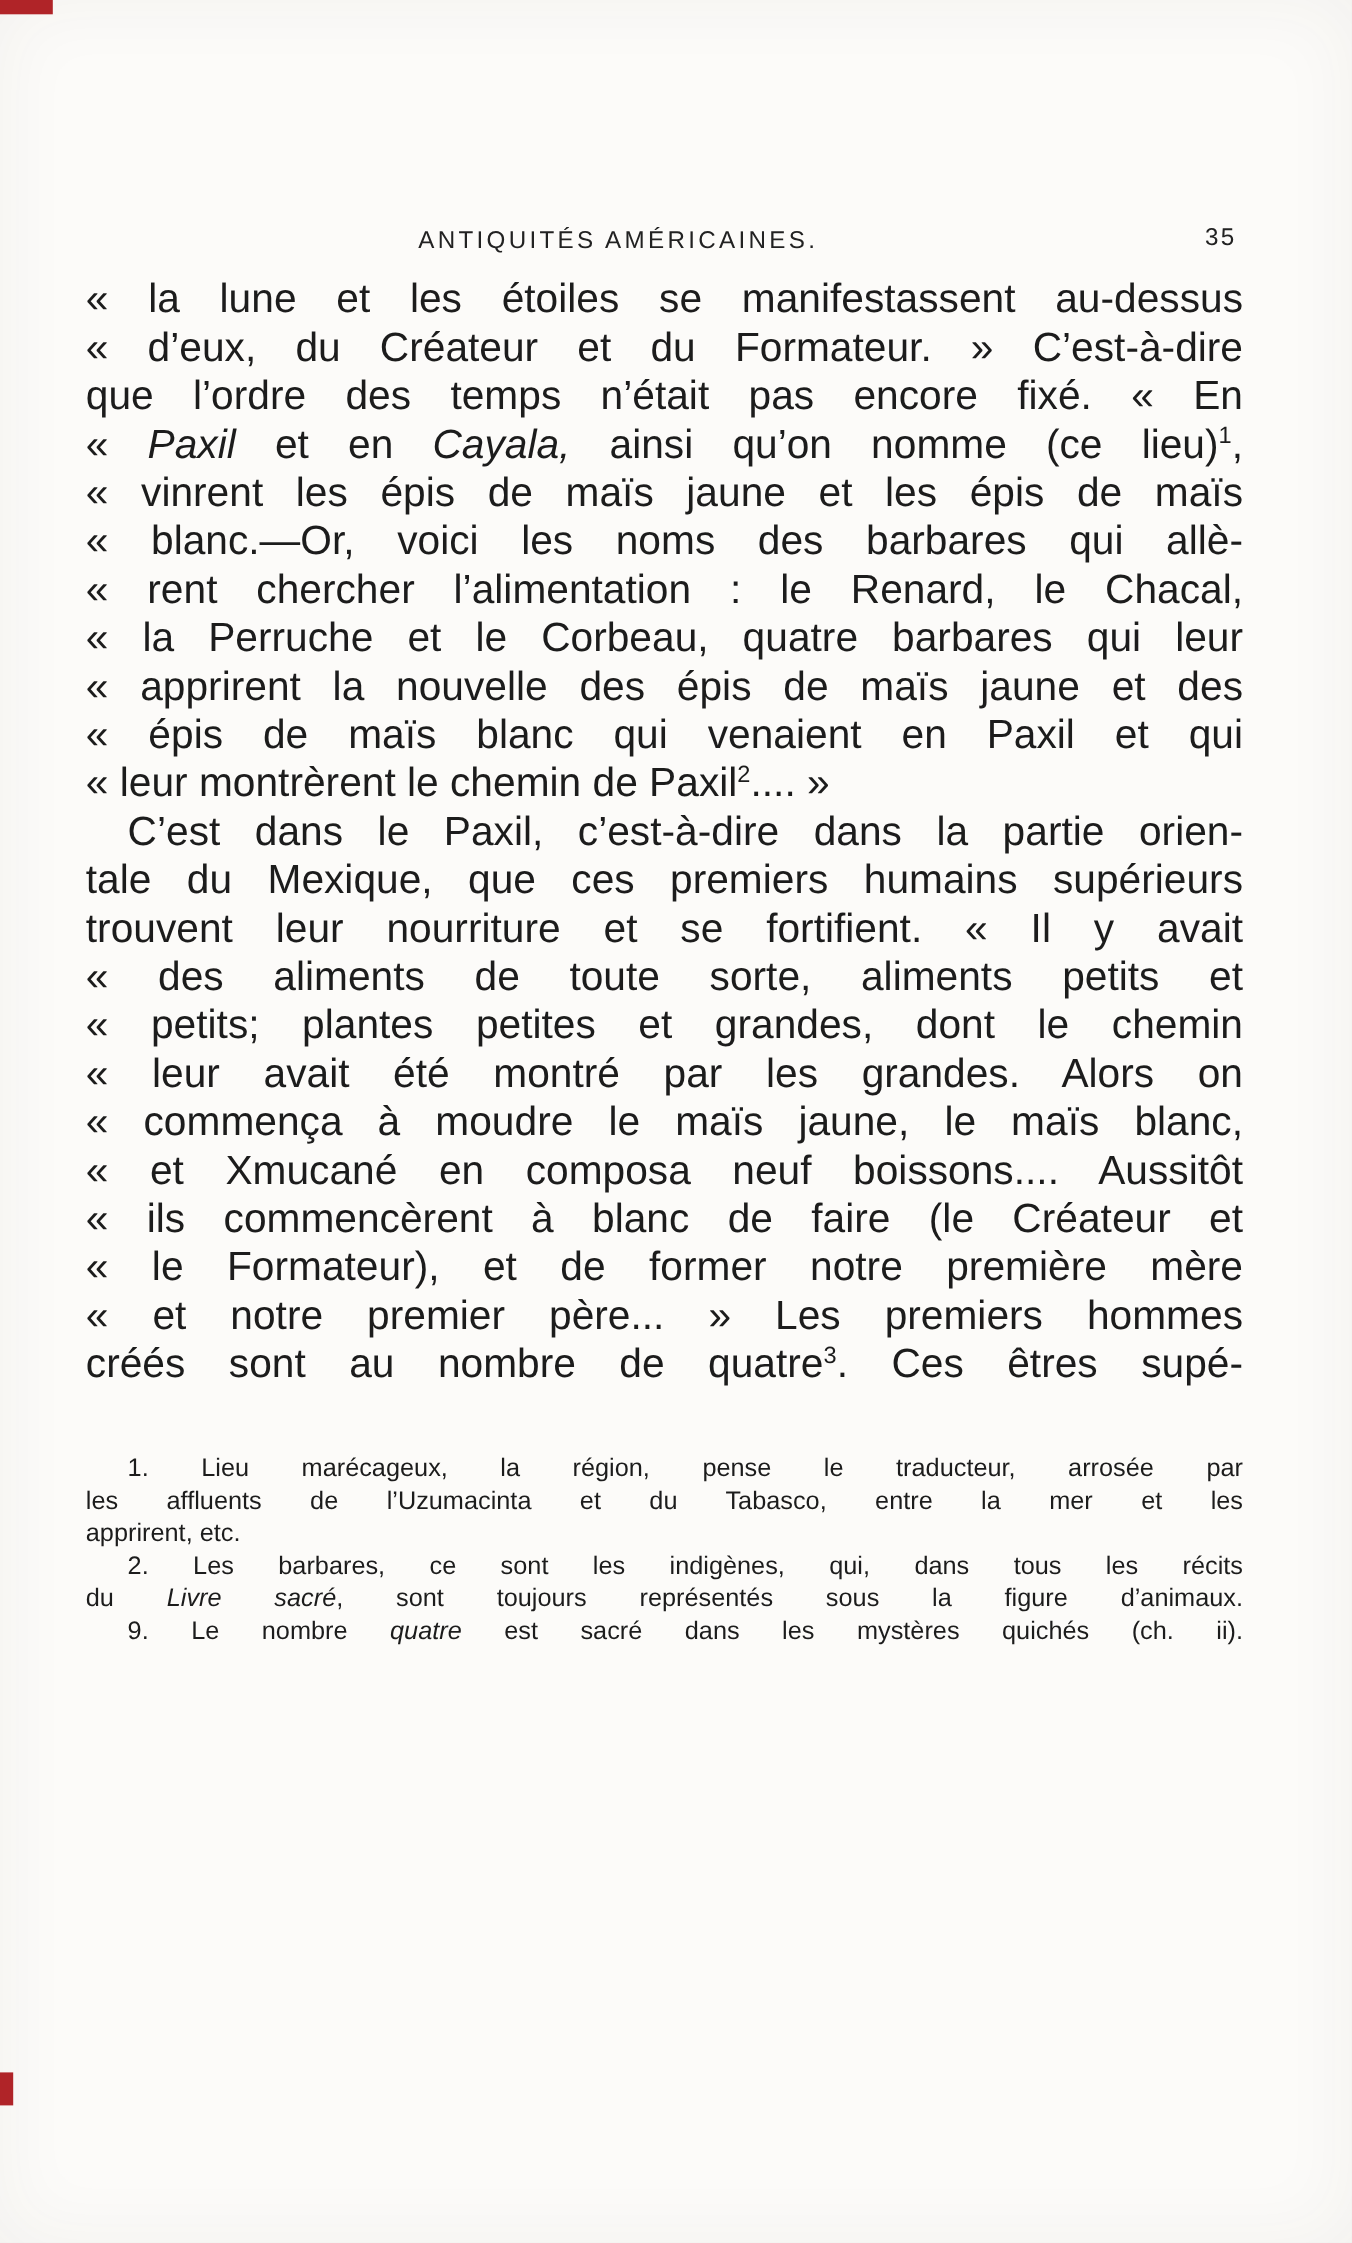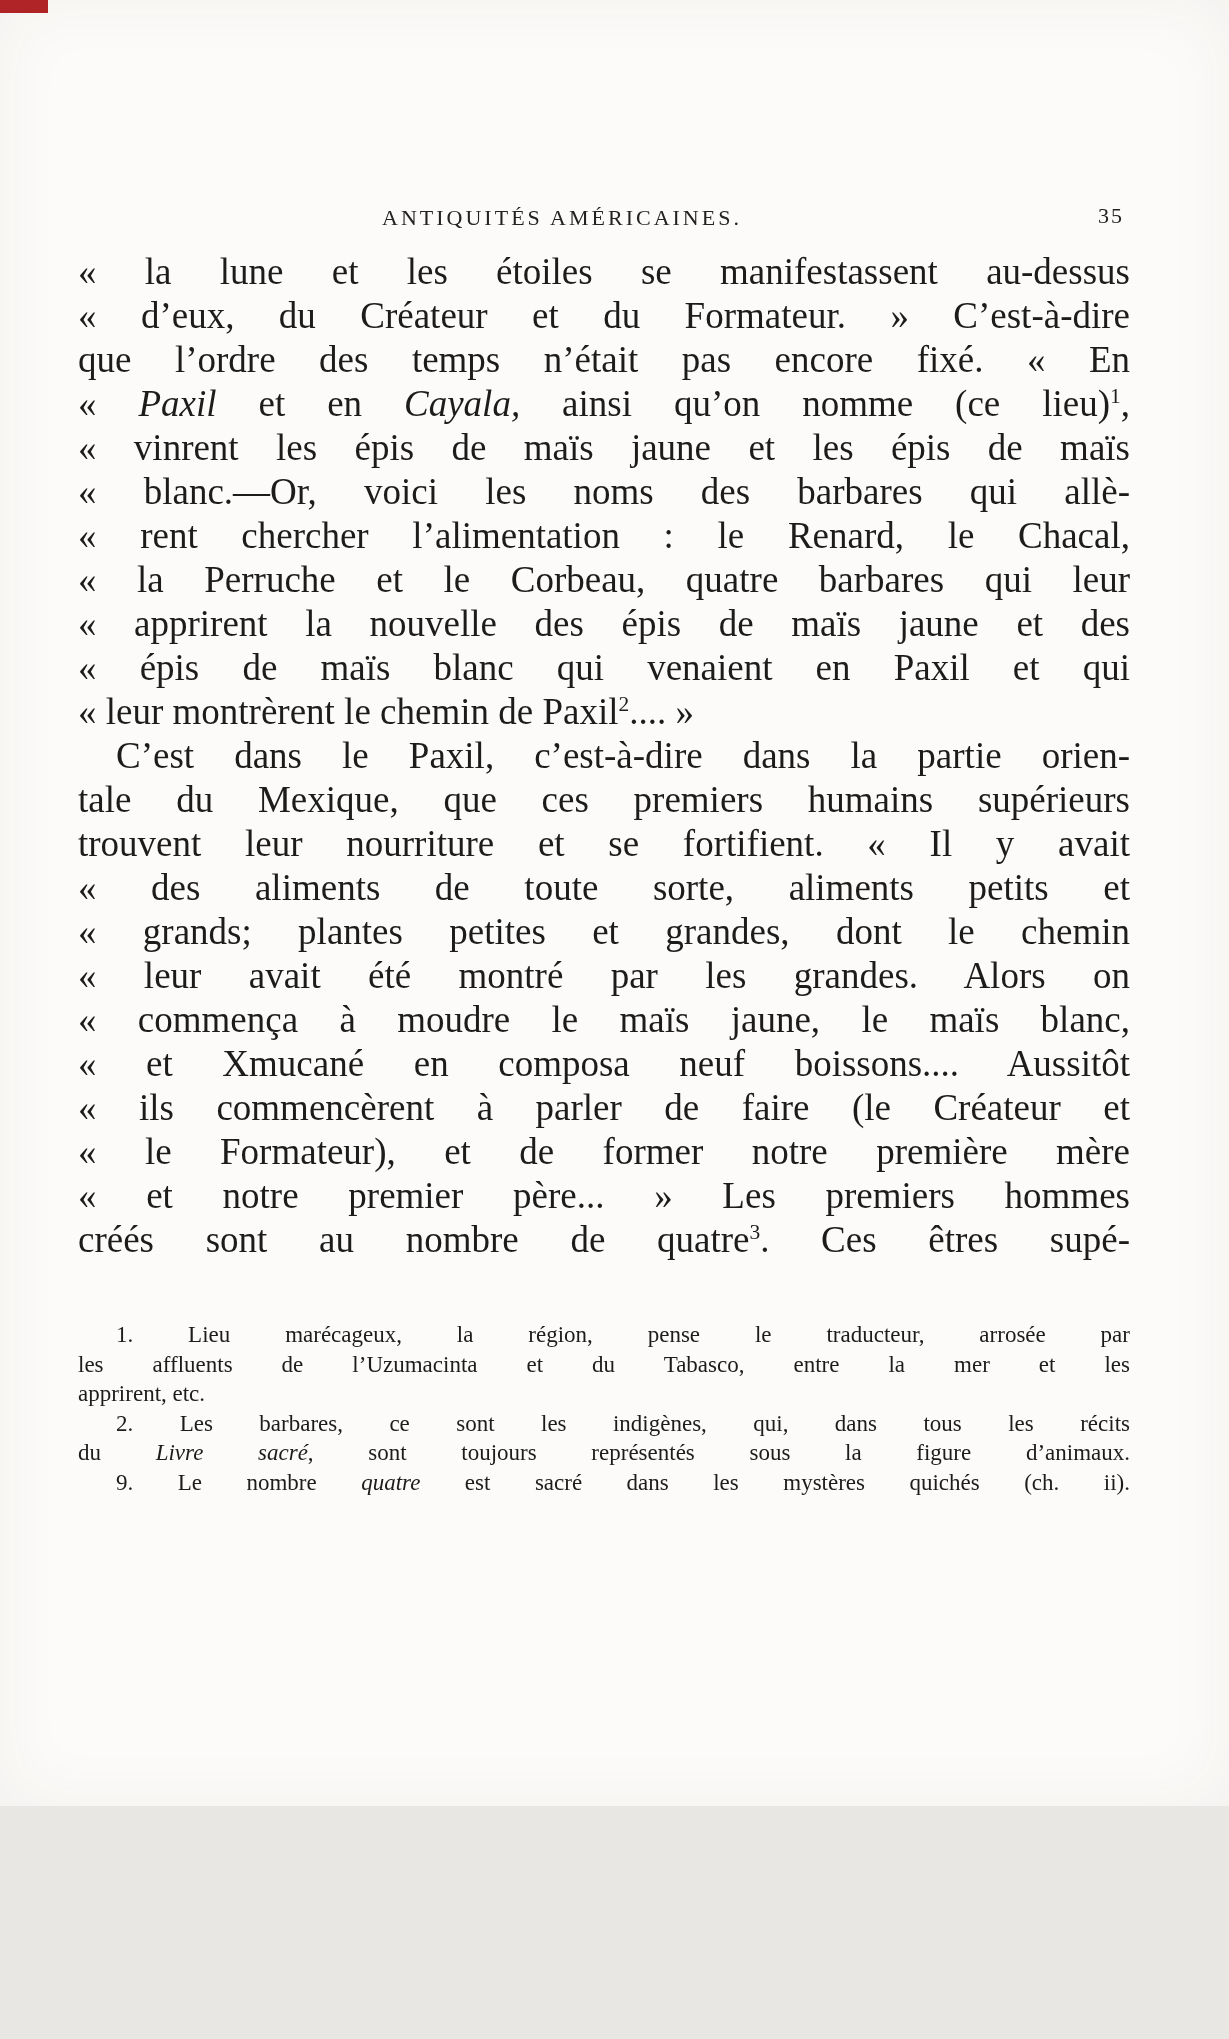--- a/index.html
+++ b/index.html
@@ -3,24 +3,24 @@
 <meta charset="utf-8">
 <style>
   :root{
     --paper:#fcfbf9;
     --ink:#1c1c1c;
     --artifact:#b02428;
   }
   html,body{margin:0;padding:0;background:#e9e7e3;}
   .page{
     position:relative;
-    width:1229px;height:1806px;
+    width:1229px;height:2039px;
     margin:0 auto;
     background:var(--paper);
-    font-family:Liberation Serif, serif;
+    font-family:Liberation Sans, sans-serif;
     color:var(--ink);
     overflow:hidden;
     box-shadow:inset 0 0 70px rgba(60,50,40,0.05);
   }
   .red-mark{position:absolute;background:var(--artifact);}
   .red-mark.top{left:0;top:0;width:48px;height:13px;}
   .red-mark.side{left:0;top:1884px;width:12px;height:30px;}
 
   .header{position:absolute;top:205px;left:78px;width:1052px;height:34px;}
   .header-title{
@@ -80,25 +80,25 @@
       <div class="body-line justify"><span>« blanc.—Or, voici les noms des barbares qui allè-</span></div>
       <div class="body-line justify"><span>« rent chercher l’alimentation : le Renard, le Chacal,</span></div>
       <div class="body-line justify"><span>« la Perruche et le Corbeau, quatre barbares qui leur</span></div>
       <div class="body-line justify"><span>« apprirent la nouvelle des épis de maïs jaune et des</span></div>
       <div class="body-line justify"><span>« épis de maïs blanc qui venaient en Paxil et qui</span></div>
       <div class="body-line"><span>« leur montrèrent le chemin de Paxil</span><sup>2</sup><span>.... »</span></div>
       <div class="body-line justify indent"><span>C’est dans le Paxil, c’est-à-dire dans la partie orien-</span></div>
       <div class="body-line justify"><span>tale du Mexique, que ces premiers humains supérieurs</span></div>
       <div class="body-line justify"><span>trouvent leur nourriture et se fortifient. « Il y avait</span></div>
       <div class="body-line justify"><span>« des aliments de toute sorte, aliments petits et</span></div>
-      <div class="body-line justify"><span>« grands; plantes petites et grandes, dont le chemin</span></div>
+      <div class="body-line justify"><span>« petits; plantes petites et grandes, dont le chemin</span></div>
       <div class="body-line justify"><span>« leur avait été montré par les grandes. Alors on</span></div>
       <div class="body-line justify"><span>« commença à moudre le maïs jaune, le maïs blanc,</span></div>
       <div class="body-line justify"><span>« et Xmucané en composa neuf boissons.... Aussitôt</span></div>
-      <div class="body-line justify"><span>« ils commencèrent à parler de faire (le Créateur et</span></div>
+      <div class="body-line justify"><span>« ils commencèrent à blanc de faire (le Créateur et</span></div>
       <div class="body-line justify"><span>« le Formateur), et de former notre première mère</span></div>
       <div class="body-line justify"><span>« et notre premier père... » Les premiers hommes</span></div>
       <div class="body-line justify"><span>créés sont au nombre de quatre</span><sup>3</sup><span>. Ces êtres supé-</span></div>
     </div>
 
   <div class="footnotes">
       <div class="footnote-line justify indent"><span>1. Lieu marécageux, la région, pense le traducteur, arrosée par</span></div>
       <div class="footnote-line justify"><span>les affluents de l’Uzumacinta et du Tabasco, entre la mer et les</span></div>
       <div class="footnote-line"><span>apprirent, etc.</span></div>
       <div class="footnote-line justify indent"><span>2. Les barbares, ce sont les indigènes, qui, dans tous les récits</span></div>

